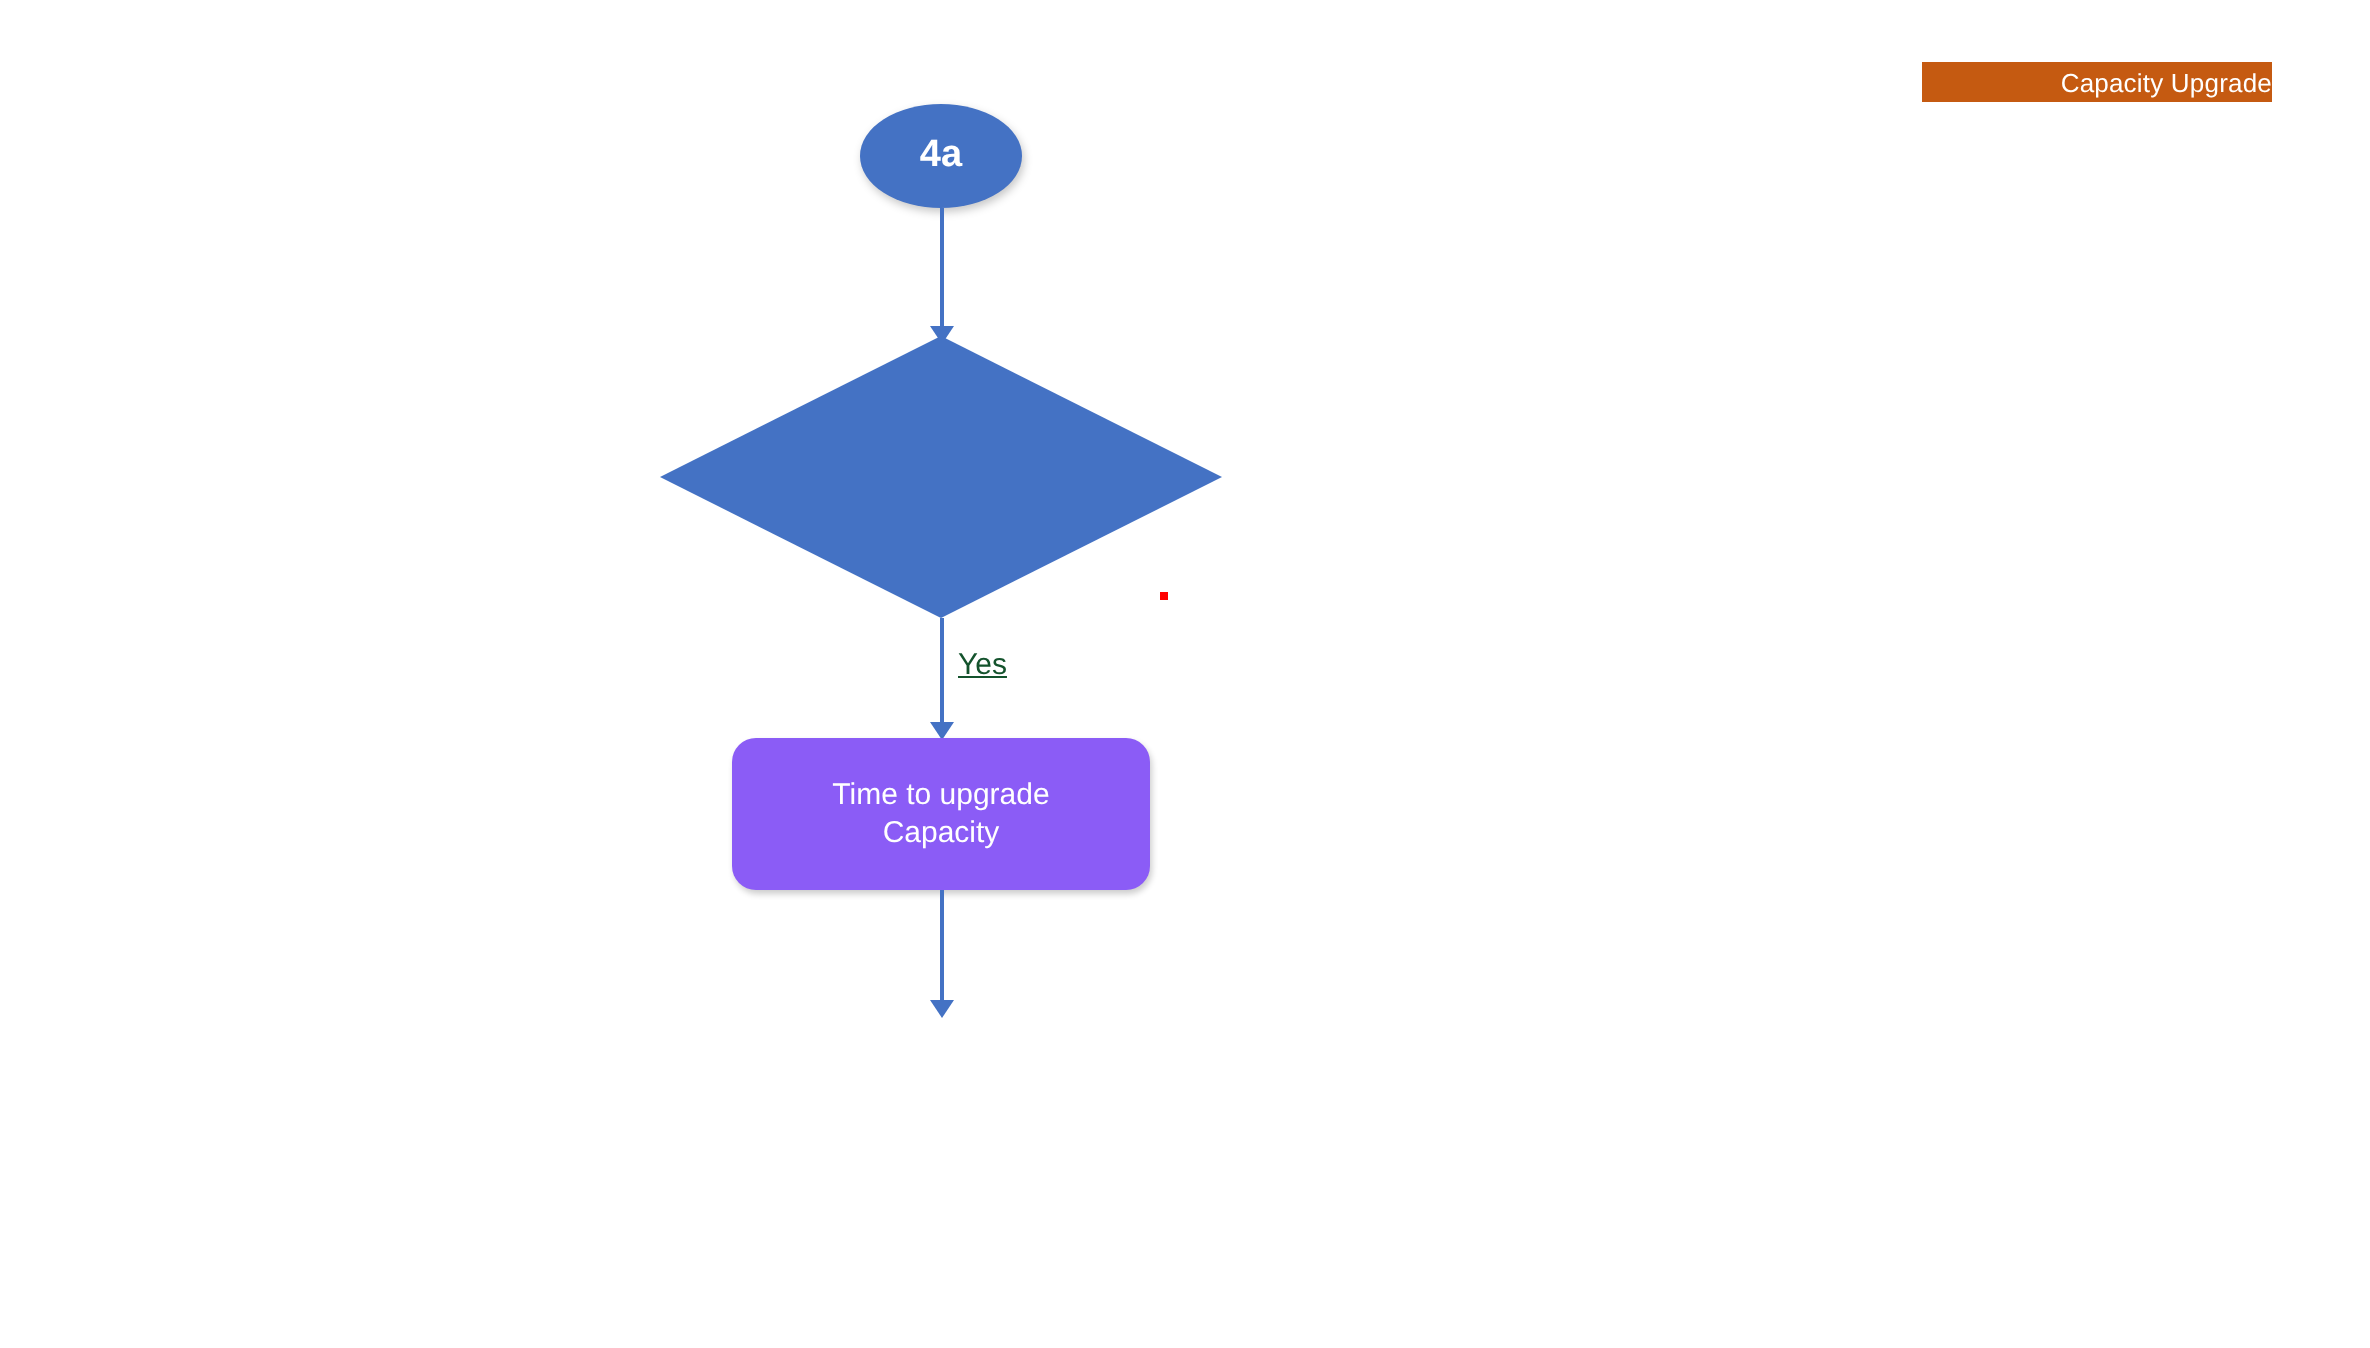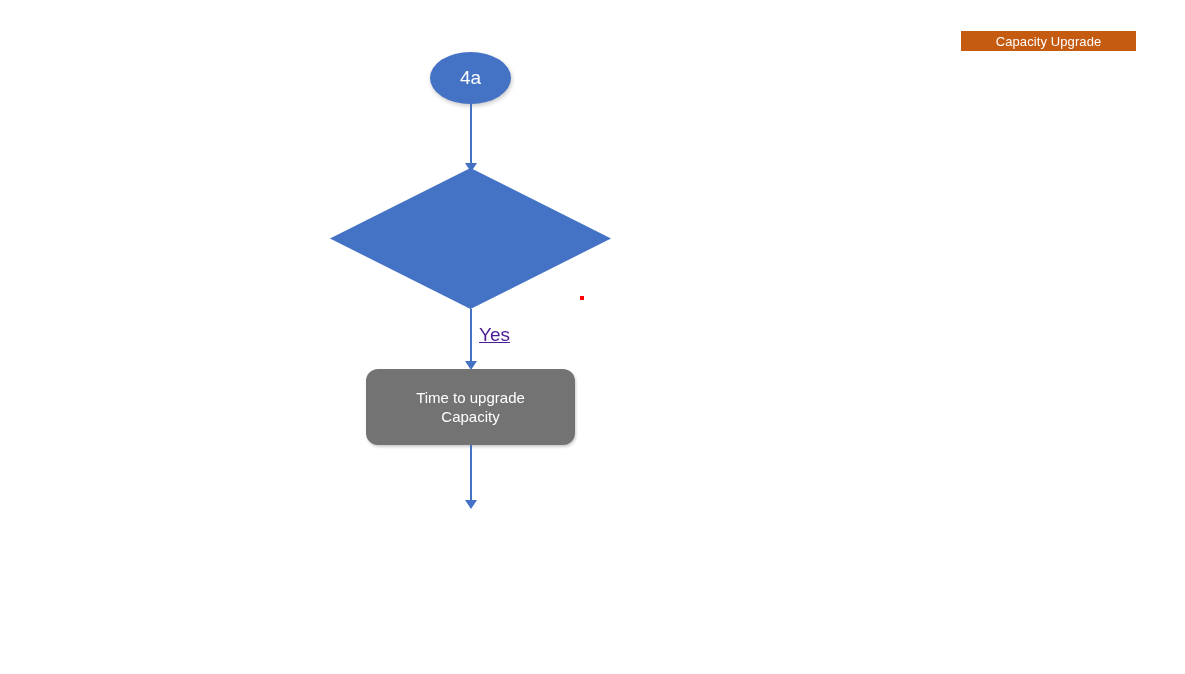--- a/index.html
+++ b/index.html
@@ -23,21 +23,21 @@
   
   .banner {
     position: absolute;
     left: 961px;
     top: 31px;
     width: 175px;
     height: 20px;
     background: #C55A11;
     display: flex;
     align-items: center;
-    justify-content: center;
+    justify-content: flex-end;
   }
   .banner-label {
     color: #ffffff;
     font-size: 13px;
     line-height: 1;
     letter-spacing: 0.1px;
     white-space: nowrap;
   }
 
   
@@ -56,21 +56,21 @@
     top: 52px;
     width: 81px;
     height: 52px;
     background: #4472C4;
     border-radius: 50%;
     display: flex;
     align-items: center;
     justify-content: center;
     filter: drop-shadow(1px 2px 2px rgba(0,0,0,0.22));
   }
-  .oval .node-text { font-size: 19px; }
+  .oval .node-text { font-size: 19px; font-weight: bold; }
 
   
   .diamond-wrap {
     position: absolute;
     left: 330px;
     top: 168px;
     width: 281px;
     height: 141px;
   }
   .diamond-shape {
@@ -86,21 +86,21 @@
     top: 50%;
     transform: translate(-50%, -50%);
     width: 150px;
     font-size: 14.5px;
   }
 
   
   .rect {
     position: absolute;
     width: 209px;
-    background: #737373;
+    background: #8b5cf6;
     border-radius: 12px;
     display: flex;
     align-items: center;
     justify-content: center;
     box-shadow: 1px 2px 3px rgba(0,0,0,0.20);
   }
   #rect-upgrade {
     left: 366px;
     top: 369px;
     height: 76px;
@@ -123,22 +123,22 @@
     width: 0;
     height: 0;
     border-left: 6px solid transparent;
     border-right: 6px solid transparent;
     border-top: 9px solid #4472C4;
   }
 
   
   .branch-label {
     position: absolute;
-    color: #4c1d95;
-    font-size: 19px;
+    color: #14532d;
+    font-size: 15px;
     line-height: 1;
     white-space: nowrap;
     text-decoration: underline;
   }
 
   
   .artifact-dot {
     position: absolute;
     left: 580px;
     top: 296px;

